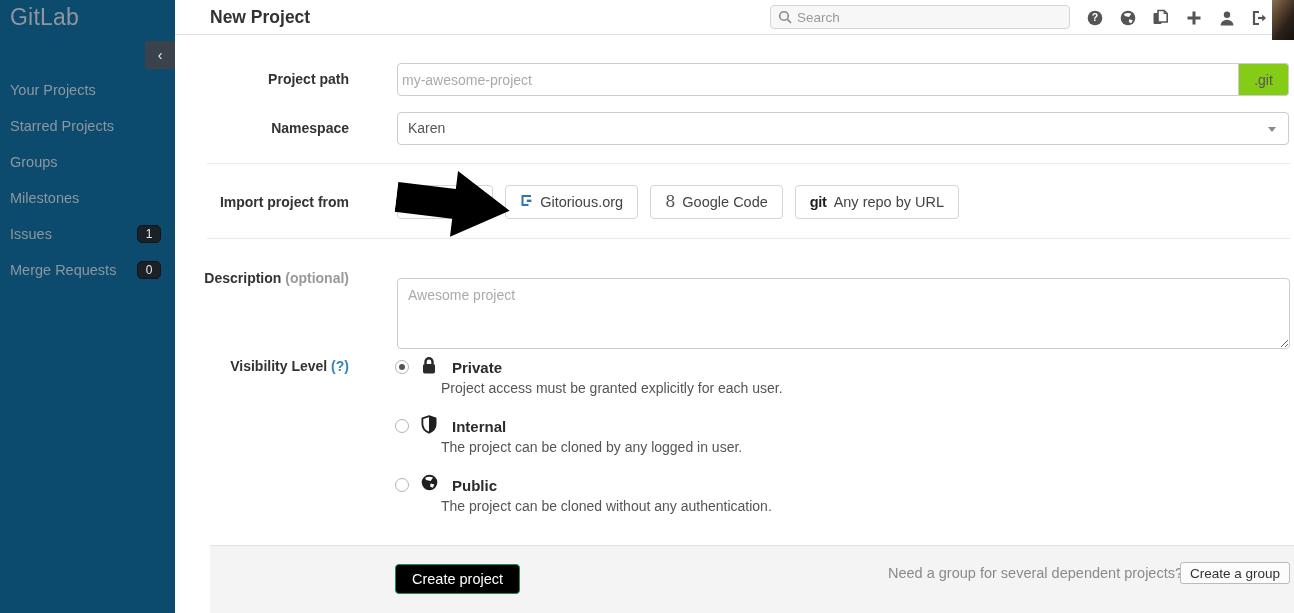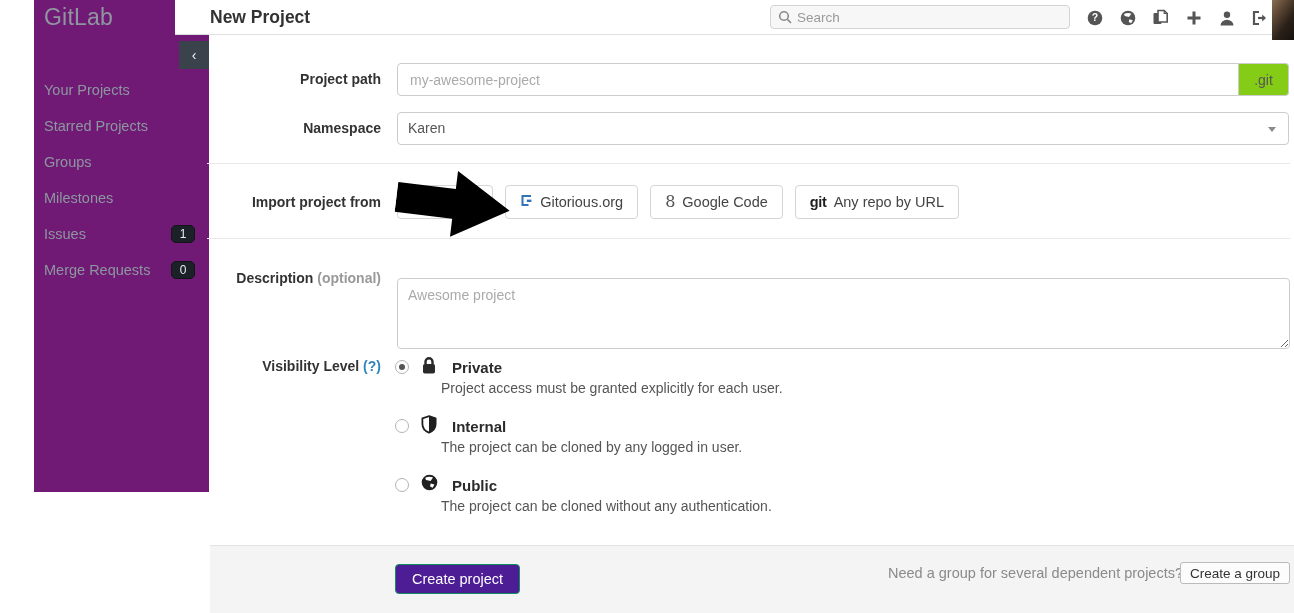--- a/index.html
+++ b/index.html
@@ -1,21 +1,21 @@
 <!DOCTYPE html>
 <html><head>
 <meta charset="utf-8">
 <style>
   * { margin:0; padding:0; box-sizing:border-box; }
   html,body { width:1294px; height:613px; }
   body { font-family:"Liberation Sans", sans-serif; background:#fff; overflow:hidden; }
   .page { position:relative; width:1294px; height:613px; background:#fff; }
 
   
-  .sidebar { position:absolute; left:0; top:0; width:175px; height:492px; background:#701a75;margin-left:34px; }
+  .sidebar { position:absolute; left:0; top:0; width:175px; height:613px; background:#0c4a6e; }
   .logo { position:absolute; left:10px; top:4px; font-size:23px; color:#8e97a0; letter-spacing:0.2px; }
   .collapse-btn { position:absolute; right:0; top:41px; width:30px; height:28px; background:#3a424c;
                   color:#f0f2f4; display:flex; align-items:center; justify-content:center; font-size:14px; cursor:pointer; }
   .nav { position:absolute; left:0; right:0; top:72px; }
   .nav-item { position:relative; height:36px; line-height:36px; padding-left:10px;
               color:#8d97a0; font-size:14.5px; cursor:pointer; }
   .badge { position:absolute; right:14px; top:9px; height:18px; line-height:16px; min-width:24px; text-align:center;
            background:#1b2127; border:1px solid #11151a; color:#e8eaec; font-size:12px; border-radius:5px; padding:0 6px; }
 
   
@@ -26,26 +26,26 @@
   .search-box input { position:absolute; left:0; top:0; width:100%; height:100%; border:none; background:transparent;
                       padding-left:26px; font-size:13.5px; color:#7f1d1d; font-family:"Liberation Sans",sans-serif; outline:none; }
   .search-box input::placeholder { color:#9a9a9a; }
   .search-glyph { position:absolute; left:7px; top:4px; }
   .header-icons { position:absolute; left:1086px; top:9px; width:182px; display:flex; justify-content:space-between; }
   .hicon { width:17px; height:17px; display:inline-flex; align-items:center; justify-content:center; cursor:pointer; }
   .avatar { position:absolute; left:1272px; top:0; width:22px; height:40px;
             background:linear-gradient(125deg,#8a6f52 0%,#5d4734 30%,#2b211a 62%,#15100c 100%); cursor:pointer; }
 
   
-  .flabel { position:absolute; left:201px; width:180px; text-align:right; font-size:14px; font-weight:bold; color:#333; }
+  .flabel { position:absolute; left:169px; width:180px; text-align:right; font-size:14px; font-weight:bold; color:#333; }
   .muted { color:#999; }
   .link-blue { color:#3084bb; cursor:pointer; }
 
   .input-group { position:absolute; left:397px; top:63px; width:892px; height:33px; display:flex; }
-  .input-main { flex:1; border:1px solid #ccc; border-radius:4px 0 0 4px; font-size:14px; padding:0 12px;
+  .input-main { flex:1; border:1px solid #ccc; border-radius:4px 0 0 4px; font-size:14px; padding:0 4px;
                 color:#555; font-family:"Liberation Sans",sans-serif; outline:none; }
   .input-main::placeholder { color:#aaa; }
   .input-addon { width:50px; background:#84cc16; border:1px solid #ccc; border-left:none; border-radius:0 4px 4px 0;
                  display:flex; align-items:center; justify-content:center; font-size:14px; color:#555; }
 
   .select { position:absolute; left:397px; top:112px; width:892px; height:33px; border:1px solid #ccc; border-radius:4px;
             background:#fff; font-size:14px; color:#555; line-height:31px; padding-left:10px; cursor:pointer; }
   .select-caret { position:absolute; right:12px; top:14px; width:0; height:0;
                   border-left:4px solid transparent; border-right:4px solid transparent; border-top:5px solid #8a8a8a; }
 
@@ -64,21 +64,21 @@
   .desc-area::placeholder { color:#aaa; }
 
   .radio { position:absolute; left:395px; width:14px; height:14px; border:1px solid #b3b3b3; border-radius:50%; background:#fff; cursor:pointer; }
   .radio .dot { position:absolute; left:3px; top:3px; width:6px; height:6px; border-radius:50%; background:#555; }
   .vis-icon { position:absolute; left:421px; }
   .vis-name { position:absolute; left:452px; font-size:15px; font-weight:bold; color:#2b2b2b; cursor:pointer; }
   .vis-desc { position:absolute; left:441px; font-size:14px; color:#555; }
 
   
   .footer { position:absolute; left:210px; top:545px; width:1084px; height:68px; background:#f4f4f4; border-top:1px solid #e3e3e3; }
-  .create-btn { position:absolute; left:395px; top:564px; height:30px; padding:0 16px; background:#4c1d95;
+  .create-btn { position:absolute; left:395px; top:564px; height:30px; padding:0 16px; background:#000000;
                 border:1px solid #0f8f5f; border-radius:4px; color:#fff; font-size:14.5px; cursor:pointer;
                 font-family:"Liberation Sans",sans-serif; }
   .hint-text { position:absolute; left:888px; top:565px; font-size:14.5px; color:#8a8a8a; }
   .create-group-btn { position:absolute; left:1180px; top:562px; height:22px; padding:0 9px; background:#fcfcfc;
                       border:1px solid #bbb; border-radius:3px; font-size:13.5px; color:#333; cursor:pointer;
                       font-family:"Liberation Sans",sans-serif; }
 </style>
 </head>
 <body>
 

